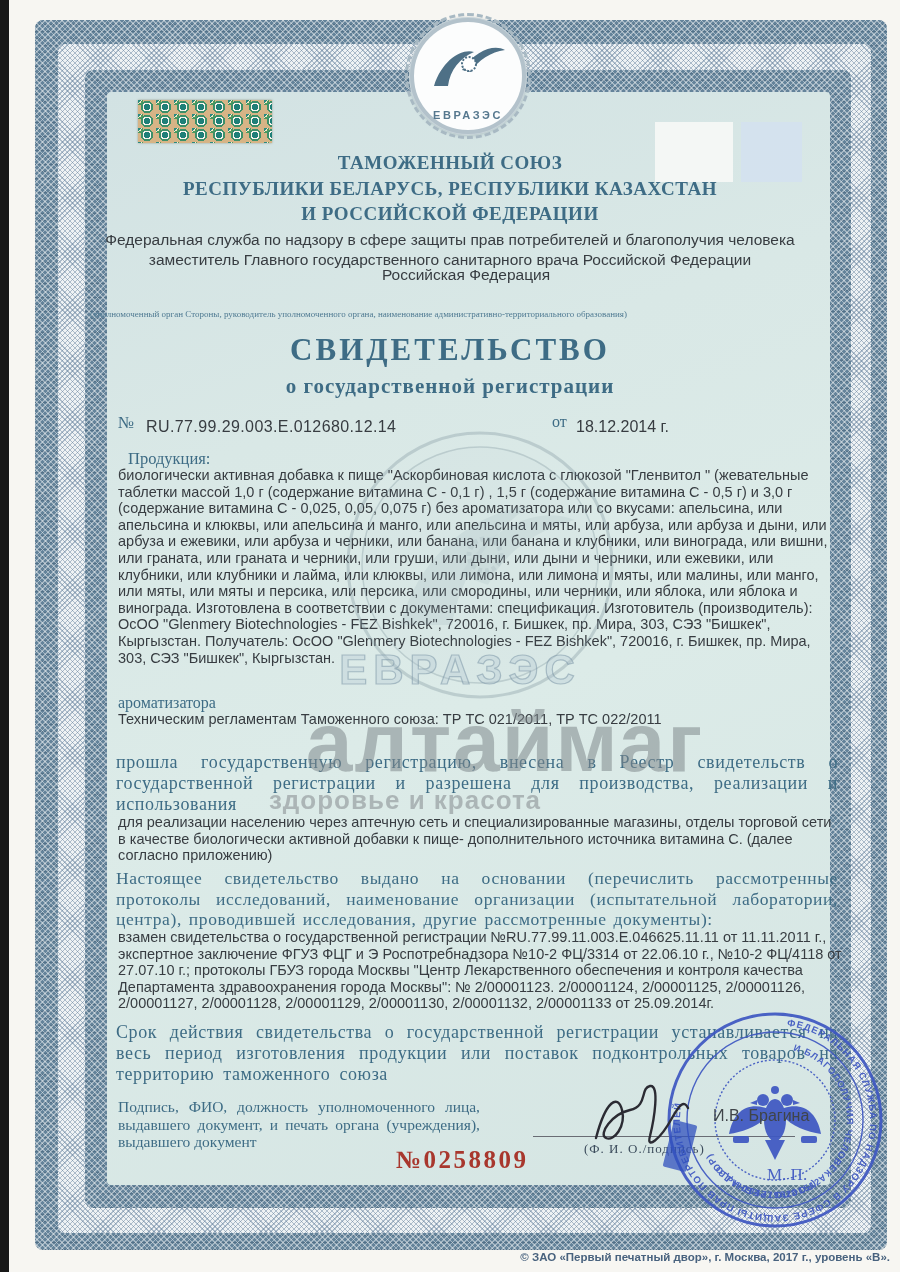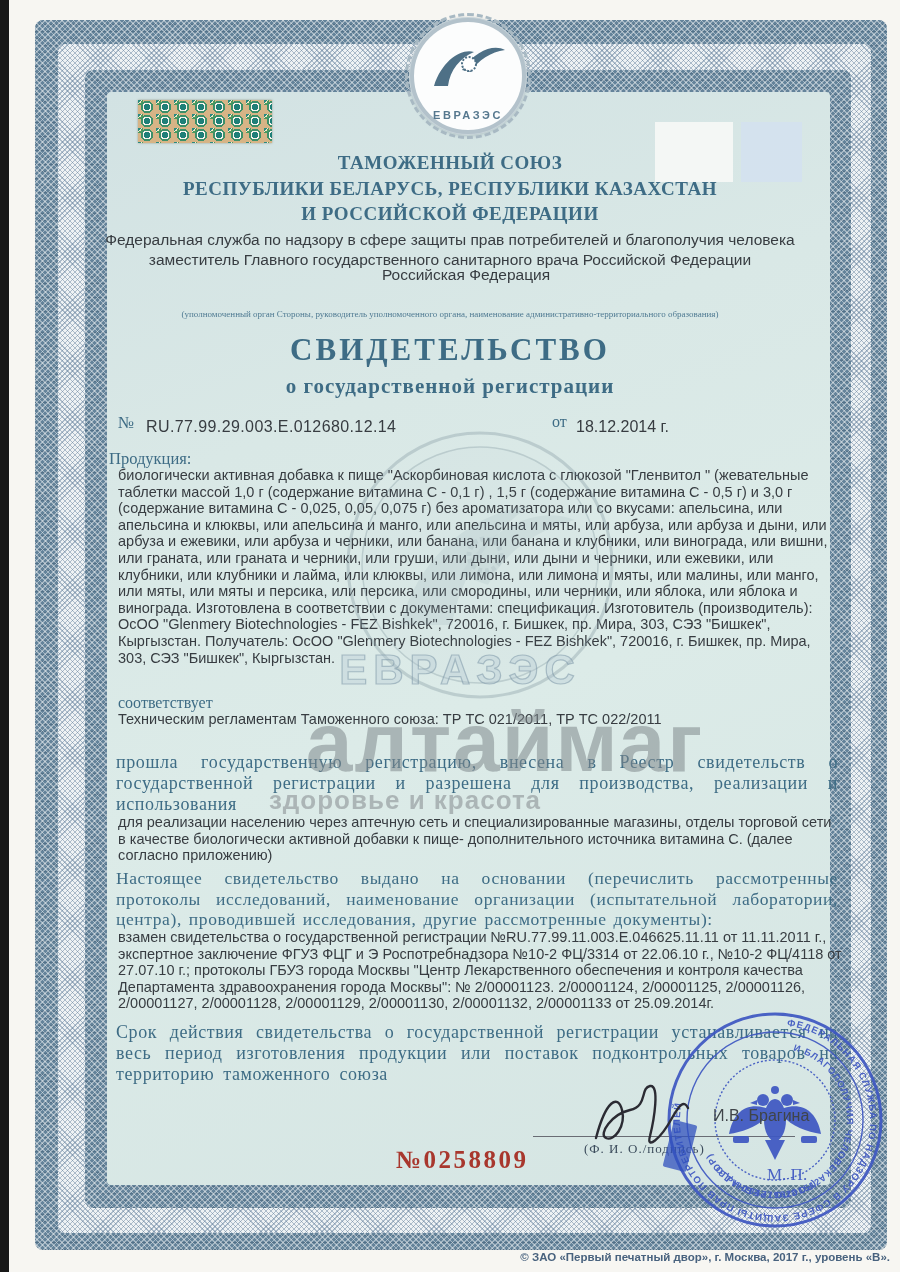--- a/index.html
+++ b/index.html
@@ -44,21 +44,21 @@
   #medallion{left:410px;top:18px;width:108px;height:108px;border-radius:50%;
     background:#fcfdfd;border:4px solid #b3c2cb;outline:3px dashed #a8b9c3;outline-offset:2px;
     box-shadow:0 0 0 1px #c9d5da, 0 1px 4px rgba(60,80,95,.35);}
   #medallion-label{left:0;right:0;bottom:9px;text-align:center;font-size:11px;font-weight:bold;
     letter-spacing:2.5px;color:#56788e;font-family:"Liberation Sans","DejaVu Sans",sans-serif;}
   
   .serifB{font-family:"Liberation Serif","DejaVu Serif",serif;color:#3e6c85;}
   .typed{font-family:"Liberation Sans","DejaVu Sans",sans-serif;color:#373c41;}
   .hdr{left:0;width:900px;text-align:center;font-weight:bold;font-size:19px;letter-spacing:.5px;}
   .orgline{left:0;width:900px;text-align:center;font-size:15.5px;}
-  #hdr-note{left:90px;top:309px;width:720px;text-align:center;font-size:9px;color:#4f7a92;}
+  #hdr-note{left:90px;top:309px;width:720px;font-size:9px;color:#4f7a92;}
   #doc-title{left:0;top:332px;width:900px;text-align:center;font-size:31px;font-weight:bold;letter-spacing:3px;}
   #doc-subtitle{left:0;top:374px;width:900px;text-align:center;font-size:21px;font-weight:bold;letter-spacing:1px;}
   .body-sm{font-size:14.5px;line-height:16.6px;}
   .pre-par{font-size:18px;line-height:21px;text-align:justify;word-spacing:5px;letter-spacing:.6px;}
   .footnote{font-size:8.4px;color:#5b829b;white-space:nowrap;}
   #serial{left:396px;top:1146px;font-family:"Liberation Serif","DejaVu Serif",serif;
     font-size:25px;color:#a8372d;letter-spacing:2.5px;font-weight:bold;}
   #sig-rule{left:533px;top:1136px;width:262px;height:1px;background:#4d4d58;opacity:.8;}
   #sig-caption{left:584px;top:1141px;font-family:"Liberation Serif","DejaVu Serif",serif;
     font-size:13px;color:#3c4c5c;letter-spacing:1px;}
@@ -113,34 +113,35 @@
   <div class="abs serifB" id="hdr-note">(уполномоченный орган Стороны, руководитель уполномоченного органа, наименование административно-территориального образования)</div>
 
   <div class="abs serifB" id="doc-title">СВИДЕТЕЛЬСТВО</div>
   <div class="abs serifB" id="doc-subtitle">о государственной регистрации</div>
 
   <div class="abs serifB" style="left:118px;top:413px;font-size:17px;">№</div>
   <div class="abs typed" style="left:146px;top:418px;font-size:16px;letter-spacing:.4px;">RU.77.99.29.003.E.012680.12.14</div>
   <div class="abs serifB" style="left:552px;top:413px;font-size:16px;">от</div>
   <div class="abs typed" style="left:576px;top:418px;font-size:16px;">18.12.2014 г.</div>
 
-  <div class="abs serifB" style="left:109px;top:449px;font-size:16.5px;">Продукция:</div>
+  <div class="abs serifB" style="left:128px;top:449px;font-size:16.5px;">Продукция:</div>
   <div class="abs typed body-sm" style="left:118px;top:467px;width:714px;">биологически активная добавка к пище "Аскорбиновая кислота с глюкозой "Гленвитол " (жевательные таблетки массой 1,0 г (содержание витамина С - 0,1 г) , 1,5 г (содержание витамина С - 0,5 г) и 3,0 г (содержание витамина С - 0,025, 0,05, 0,075 г) без ароматизатора или со вкусами: апельсина, или апельсина и клюквы, или апельсина и манго, или апельсина и мяты, или арбуза, или арбуза и дыни, или арбуза и ежевики, или арбуза и черники, или банана, или банана и клубники, или винограда, или вишни, или граната, или граната и черники, или груши, или дыни, или дыни и черники, или ежевики, или клубники, или клубники и лайма, или клюквы, или лимона, или лимона и мяты, или малины, или манго, или мяты, или мяты и персика, или персика, или смородины, или черники, или яблока, или яблока и винограда. Изготовлена в соответствии с документами: спецификация. Изготовитель (производитель): ОсОО "Glenmery Biotechnologies - FEZ Bishkek", 720016, г. Бишкек, пр. Мира, 303, СЭЗ "Бишкек", Кыргызстан.  Получатель: ОсОО "Glenmery Biotechnologies - FEZ Bishkek", 720016, г. Бишкек, пр. Мира, 303, СЭЗ "Бишкек", Кыргызстан.</div>
 
-  <div class="abs serifB" style="left:118px;top:694px;font-size:16px;">соответствует</div>
+  <div class="abs serifB" style="left:118px;top:694px;font-size:16px;">ароматизатора</div>
   <div class="abs typed body-sm" style="left:118px;top:711px;width:720px;">Техническим регламентам Таможенного союза: ТР ТС 021/2011, ТР ТС 022/2011</div>
 
   <div class="abs serifB pre-par" style="left:116px;top:752px;width:722px;">прошла государственную регистрацию, внесена в Реестр свидетельств о государственной регистрации и разрешена для производства, реализации и использования</div>
   <div class="abs typed body-sm" style="left:118px;top:814px;width:722px;">для реализации населению через аптечную сеть и специализированные магазины, отделы торговой сети в качестве биологически активной добавки к пище- дополнительного источника витамина С. (далее согласно приложению)</div>
 
   <div class="abs serifB pre-par" style="left:116px;top:868px;width:722px;font-size:17.5px;line-height:20.5px;word-spacing:2px;">Настоящее свидетельство выдано на основании (перечислить рассмотренные протоколы исследований, наименование организации (испытательной лаборатории, центра), проводившей исследования, другие рассмотренные документы):</div>
   <div class="abs typed body-sm" style="left:118px;top:929px;width:726px;">взамен свидетельства о государственной регистрации №RU.77.99.11.003.E.046625.11.11 от 11.11.2011 г., экспертное заключение ФГУЗ ФЦГ и Э Роспотребнадзора №10-2 ФЦ/3314 от 22.06.10 г., №10-2 ФЦ/4118 от 27.07.10 г.; протоколы ГБУЗ города Москвы "Центр Лекарственного обеспечения и контроля качества Департамента здравоохранения города Москвы": № 2/00001123. 2/00001124, 2/00001125, 2/00001126, 2/00001127, 2/00001128, 2/00001129, 2/00001130, 2/00001132, 2/00001133 от 25.09.2014г.</div>
 
   <div class="abs serifB pre-par" style="left:116px;top:1022px;width:722px;word-spacing:4px;">Срок действия свидетельства о государственной регистрации устанавливается на весь период изготовления продукции или поставок подконтрольных товаров на территорию таможенного союза</div>
 
+  <div class="abs serifB" style="left:118px;top:1098px;width:362px;font-size:15.5px;line-height:17.5px;text-align:justify;">Подпись, ФИО, должность уполномоченного лица, выдавшего документ, и печать органа (учреждения), выдавшего документ</div>
   <div class="abs" id="serial">№0258809</div>
   <div class="abs" id="sig-rule"></div>
   <div class="abs" id="sig-caption">(Ф. И. О./подпись)</div>
   <div class="abs typed" id="signer-name">И.В. Брагина</div>
 
   <svg class="abs" id="signature" viewBox="0 0 135 75">
     <path d="M8 58 C18 20, 30 14, 34 30 C38 46, 26 62, 18 58 C10 54, 24 34, 42 30 C60 26, 52 8, 62 6 C72 4, 66 40, 62 56 C58 70, 72 60, 84 38 C92 24, 96 20, 100 28" fill="none" stroke="#2b2b33" stroke-width="2.4" stroke-linecap="round"></path>
   </svg>
 
   <div class="abs" id="seal-ribbon"></div>

